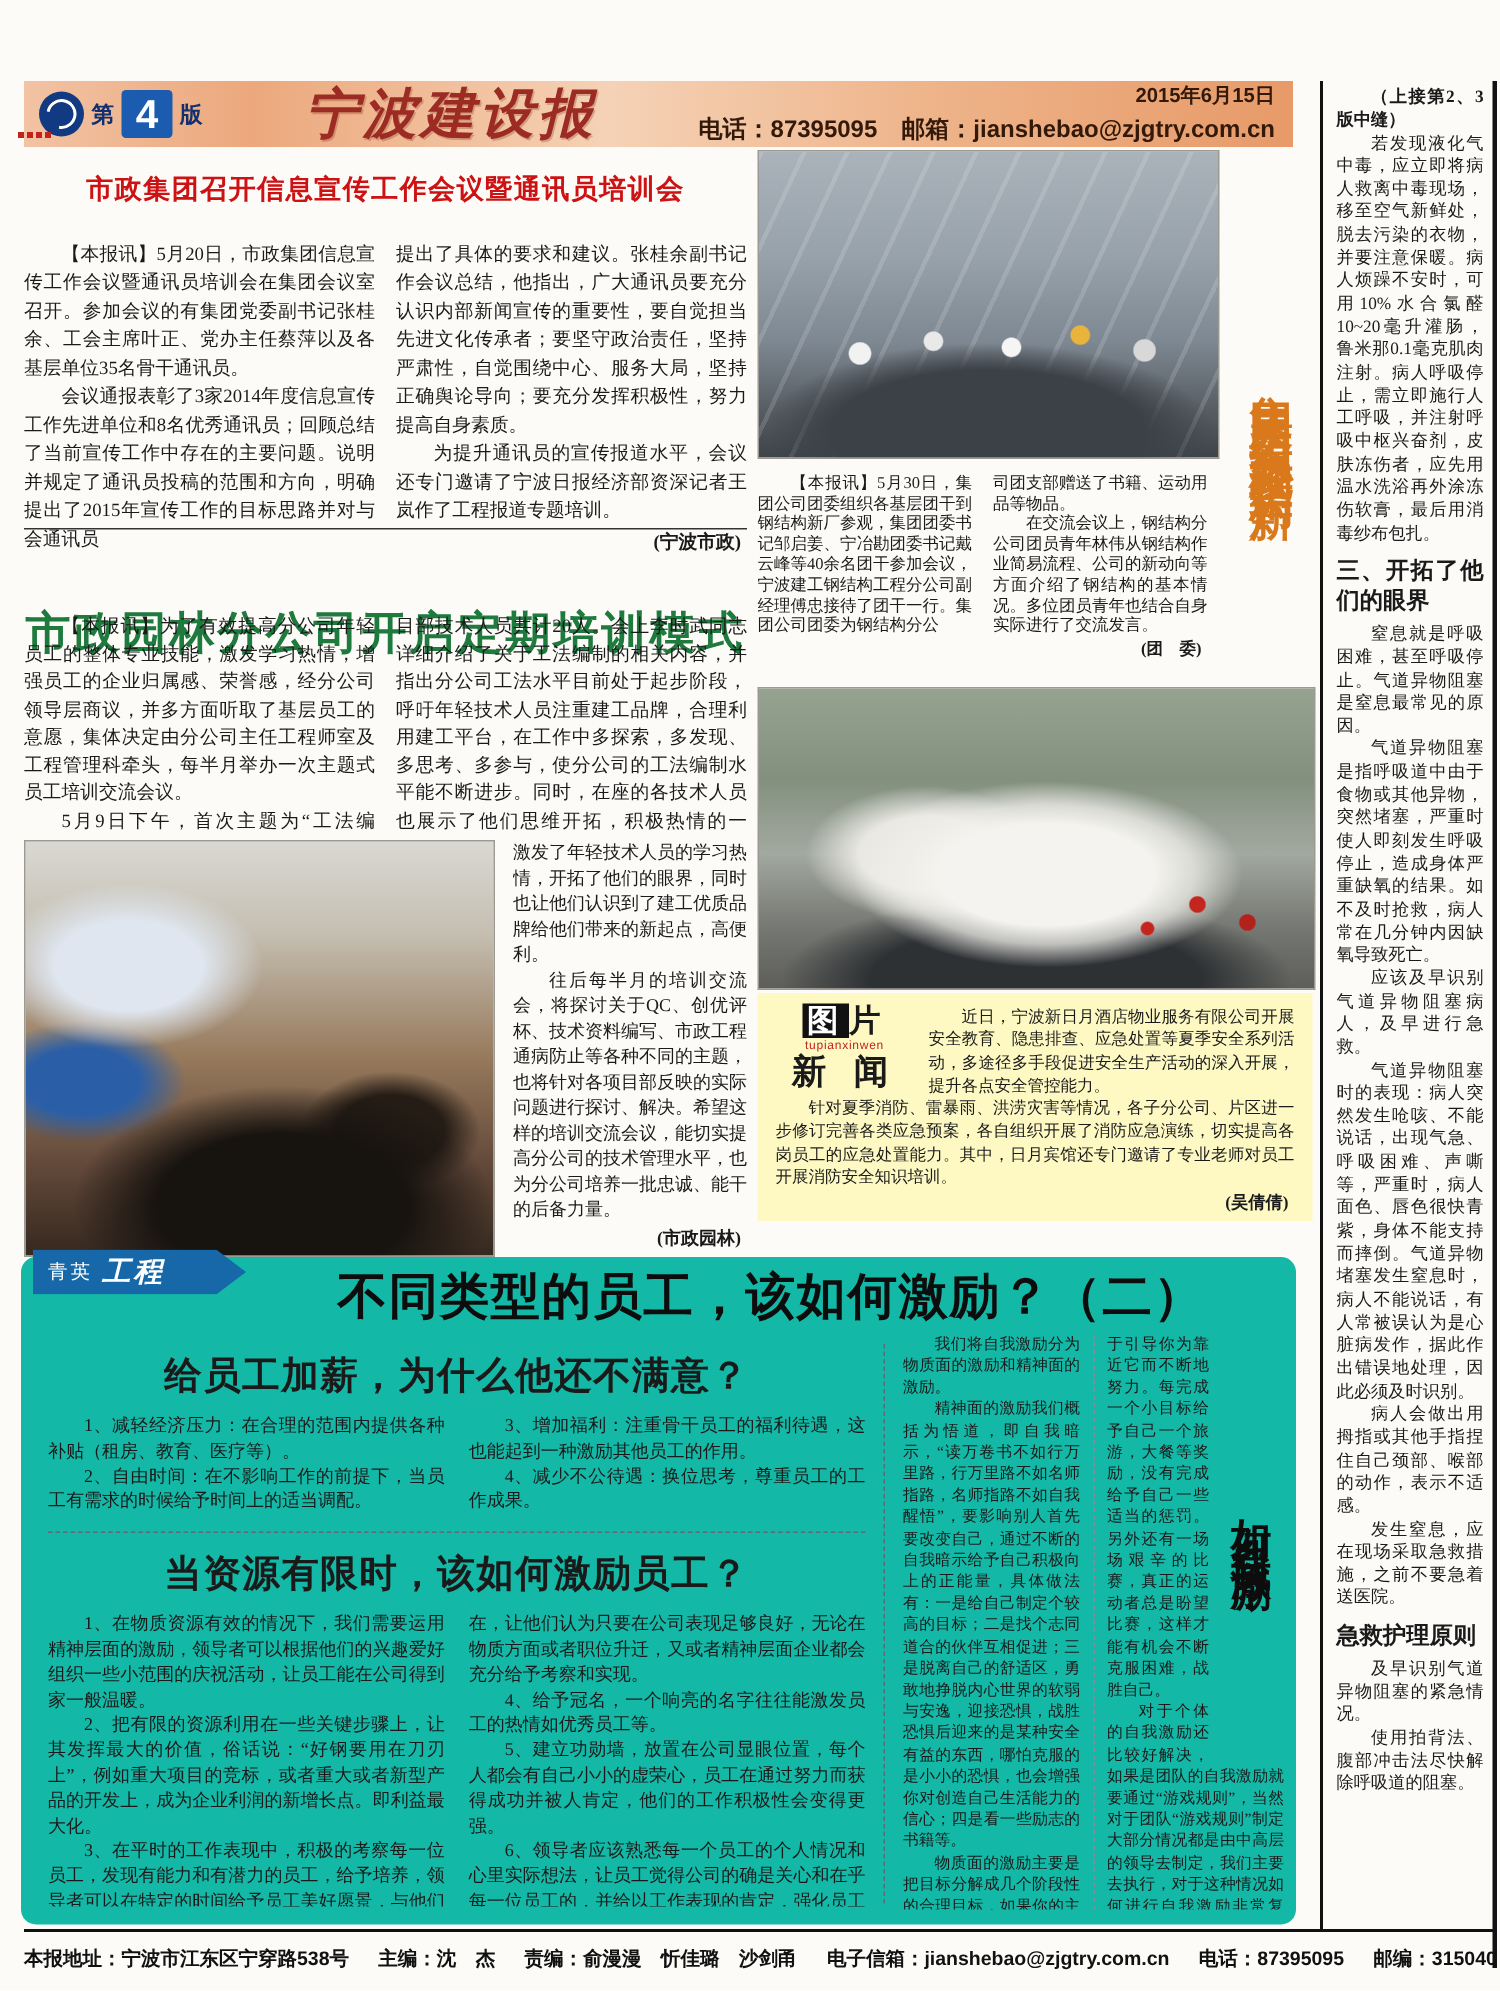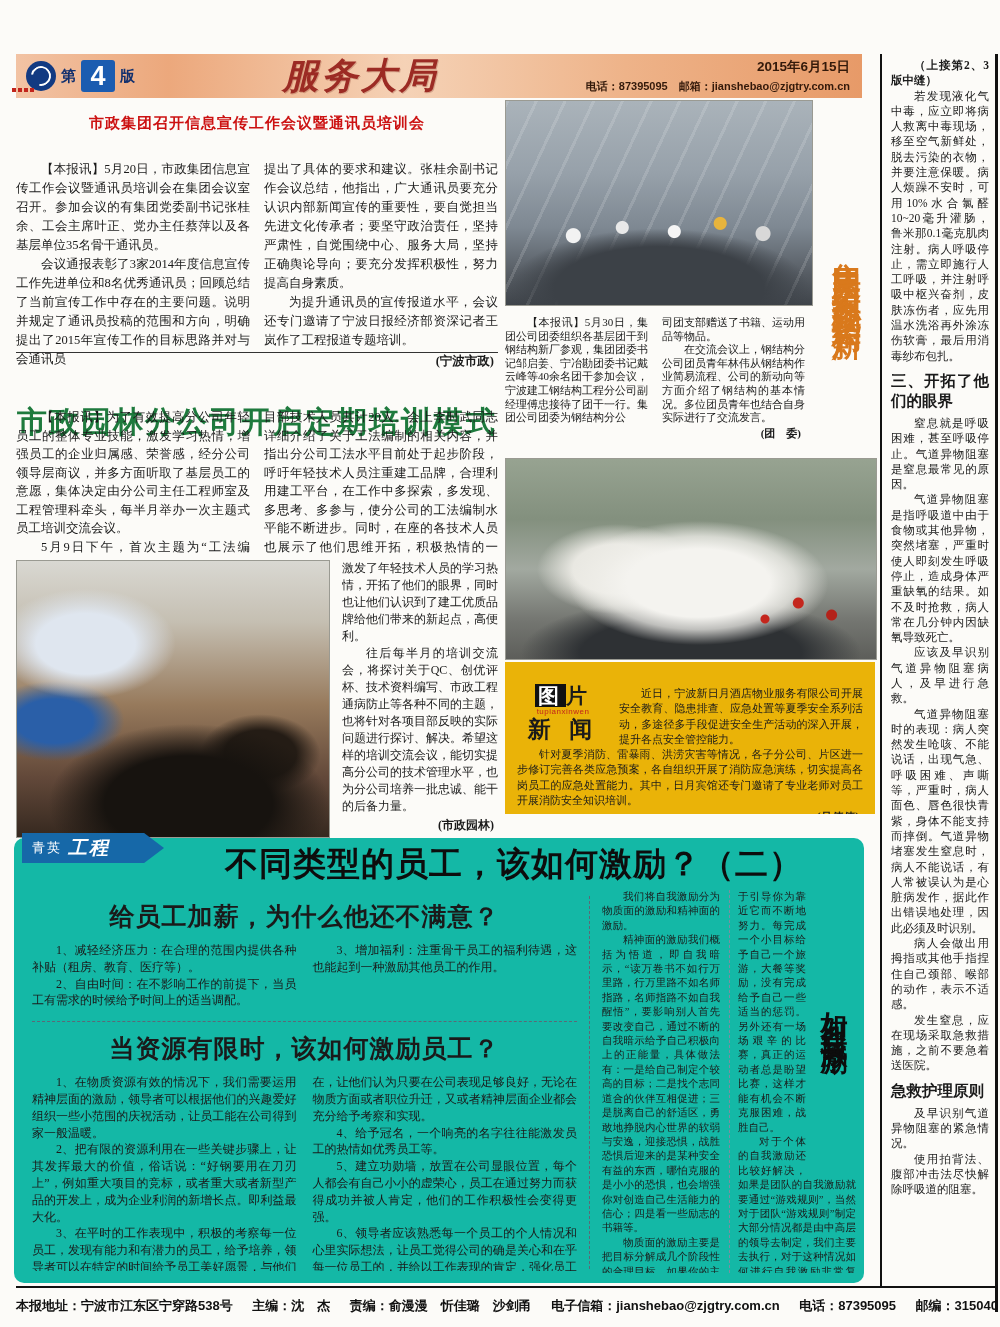--- a/index.html
+++ b/index.html
@@ -22,25 +22,25 @@
     border-left-color:transparent;transform:rotate(-35deg);}
   .logo-dots{position:absolute;left:12px;top:88px;display:flex;gap:2px;}
   .logo-dots i{width:4px;height:4px;background:#c2241c;display:block;}
   .pn-pre,.pn-suf{font-family:"Liberation Sans",sans-serif;font-weight:bold;color:#12306e;font-size:15px;}
   .pn-num{width:34px;height:32px;background:#1b5cb0;color:#fff;font-family:"Liberation Sans",sans-serif;
     font-weight:bold;font-size:27px;display:flex;align-items:center;justify-content:center;border-radius:3px;}
   .masthead{flex:1;text-align:center;font-size:36px;font-weight:bold;font-style:italic;
     color:#9c2b24;letter-spacing:3px;text-shadow:1px 1px 0 rgba(120,30,20,.25);}
   .head-right{margin-right:12px;text-align:right;color:#33190a;font-family:"Liberation Sans",sans-serif;}
   .head-date{font-weight:bold;font-size:13.5px;margin-bottom:3px;}
-  .head-contact{font-weight:bold;font-size:11px;}
+  .head-contact{font-weight:bold;font-size:16px;}
 
   
   .h1-red{left:16px;top:114px;width:482px;text-align:center;color:#cc1212;
-    font-family:"Liberation Sans","DejaVu Sans",sans-serif;font-weight:bold;font-size:15px;letter-spacing:1px;}
+    font-family:"Liberation Sans","DejaVu Sans",sans-serif;font-weight:bold;font-size:18px;letter-spacing:1px;}
   .a1-body{left:16px;top:160px;width:482px;height:188px;display:flex;gap:14px;font-size:12.5px;line-height:19px;}
   .a1-body .col{flex:1;}
   .rule1{left:16px;top:352px;width:482px;height:1px;background:#333;}
 
   
   .h2-green{left:16px;top:362px;width:482px;text-align:center;color:#1e7a3d;
     font-weight:900;font-size:30px;letter-spacing:2px;margin-top:40px;}
   .a2-partA{left:16px;top:408px;width:482px;height:148px;display:flex;gap:14px;font-size:12.5px;line-height:18.5px;overflow:hidden;}
   .a2-partA .col{flex:1;}
   .a2-partB{left:16px;top:560px;width:482px;height:276px;display:flex;gap:12px;}
@@ -76,22 +76,22 @@
       linear-gradient(180deg,#97a391 0%,#83907e 30%,#a2a9a0 55%,#757772 80%,#5d5e5a 100%);}
 
   
   .vtitle-orange{left:818px;top:100px;width:58px;height:358px;writing-mode:vertical-rl;
     color:#d9791c;font-weight:900;font-size:29px;letter-spacing:6px;text-align:center;line-height:58px;}
   .a3-body{left:505px;top:316px;width:300px;height:144px;display:flex;gap:14px;
     font-size:11px;line-height:13.6px;overflow:hidden;}
   .a3-body .col{flex:1;}
 
   
-  .caption{left:505px;top:662px;width:370px;height:152px;background:#eab308;
-    padding:24px 12px;box-sizing:border-box;font-size:11px;line-height:15.3px;overflow:hidden;}
+  .caption{left:505px;top:662px;width:370px;height:152px;background:#fef9c3;
+    padding:9px 12px;box-sizing:border-box;font-size:11px;line-height:15.3px;overflow:hidden;}
   .cap-label{float:left;width:92px;margin:2px 10px 4px 0;text-align:center;
     font-family:"Liberation Sans",sans-serif;}
   .cap-l1{font-size:21px;font-weight:bold;letter-spacing:4px;}
   .cap-l1 .inv{background:#111;color:#fff;padding:0 3px;}
   .cap-py{color:#c2241c;font-size:8px;letter-spacing:.5px;margin:1px 0 2px;}
   .cap-l2{font-size:23px;font-weight:bold;letter-spacing:6px;}
   .caption .byline{font-size:11.5px;}
 
   
   .feature{left:14px;top:838px;width:850px;height:445px;background:#14b8a6;border-radius:10px;}
@@ -134,21 +134,21 @@
 
 <div class="page">
 
   <div class="abs head-strip">
     <div class="pagenum">
       <span class="logo"></span>
       <span class="pn-pre">第</span>
       <span class="pn-num">4</span>
       <span class="pn-suf">版</span>
     </div>
-    <div class="masthead">服务大局</div>
+    <div class="masthead">宁波建设报</div>
     <div class="head-right">
       <div class="head-date">2015年6月15日</div>
       <div class="head-contact">电话：87395095　邮箱：jianshebao@zjgtry.com.cn</div>
     </div>
   </div>
   <div class="logo-dots">
       <i></i>
       <i></i>
       <i></i>
       <i></i>
@@ -229,20 +229,21 @@
 
     <div class="f-left">
       <div class="s-title">给员工加薪，为什么他还不满意？</div>
       <div class="s-cols">
         <div class="col">
             <p class="para">1、减轻经济压力：在合理的范围内提供各种补贴（租房、教育、医疗等）。</p>
             <p class="para">2、自由时间：在不影响工作的前提下，当员工有需求的时候给予时间上的适当调配。</p>
           </div>
         <div class="col">
             <p class="para">3、增加福利：注重骨干员工的福利待遇，这也能起到一种激励其他员工的作用。</p>
+            <p class="para">4、减少不公待遇：换位思考，尊重员工的工作成果。</p>
           </div>
       </div>
       <hr class="dash-h">
       <div class="s-title">当资源有限时，该如何激励员工？</div>
       <div class="s-cols">
         <div class="col">
             <p class="para">1、在物质资源有效的情况下，我们需要运用精神层面的激励，领导者可以根据他们的兴趣爱好组织一些小范围的庆祝活动，让员工能在公司得到家一般温暖。</p>
             <p class="para">2、把有限的资源利用在一些关键步骤上，让其发挥最大的价值，俗话说：“好钢要用在刀刃上”，例如重大项目的竞标，或者重大或者新型产品的开发上，成为企业利润的新增长点。即利益最大化。</p>
             <p class="para">3、在平时的工作表现中，积极的考察每一位员工，发现有能力和有潜力的员工，给予培养，领导者可以在特定的时间给予员工美好愿景，与他们一起展望公司的未来，让他们感觉到自己的价值所</p>
           </div>

